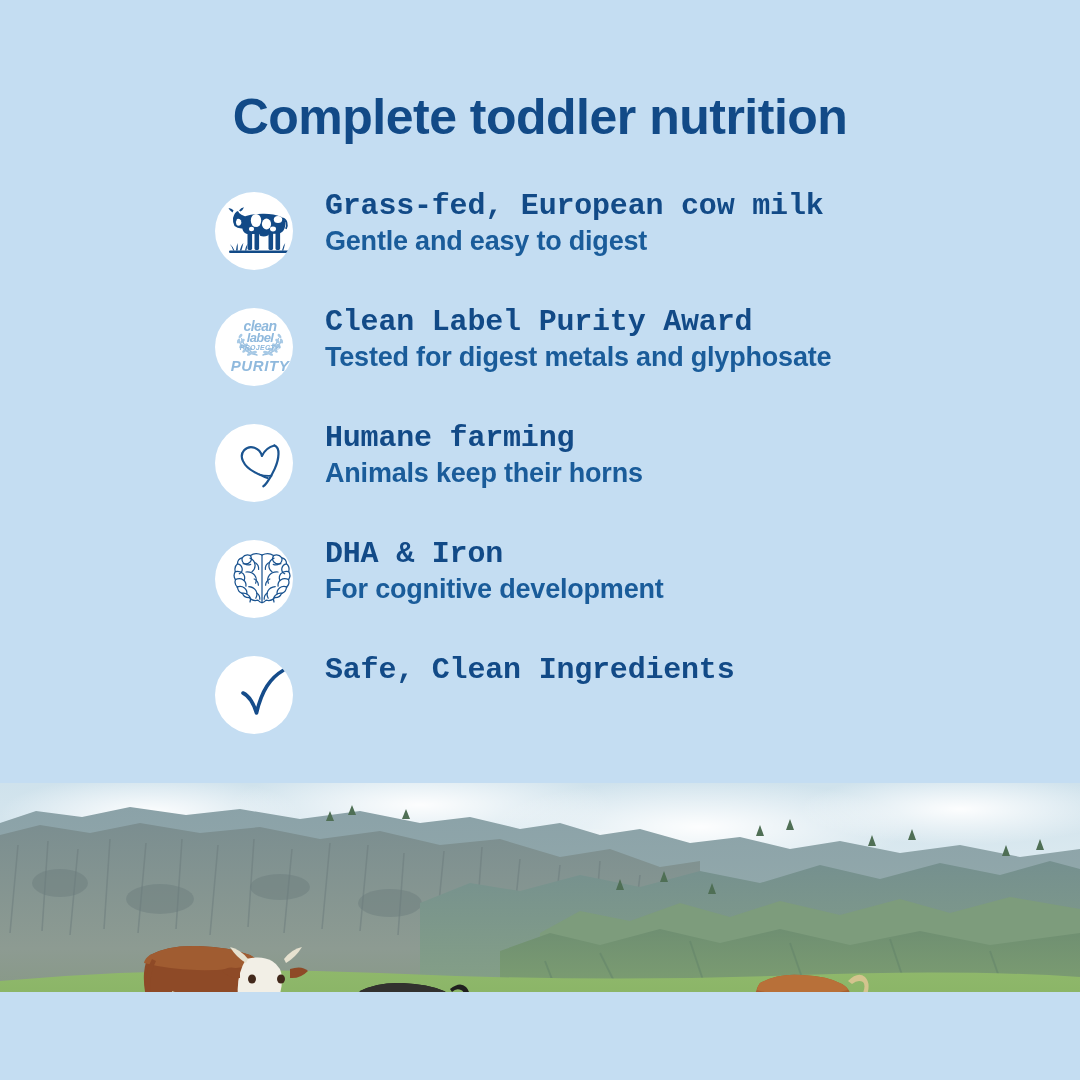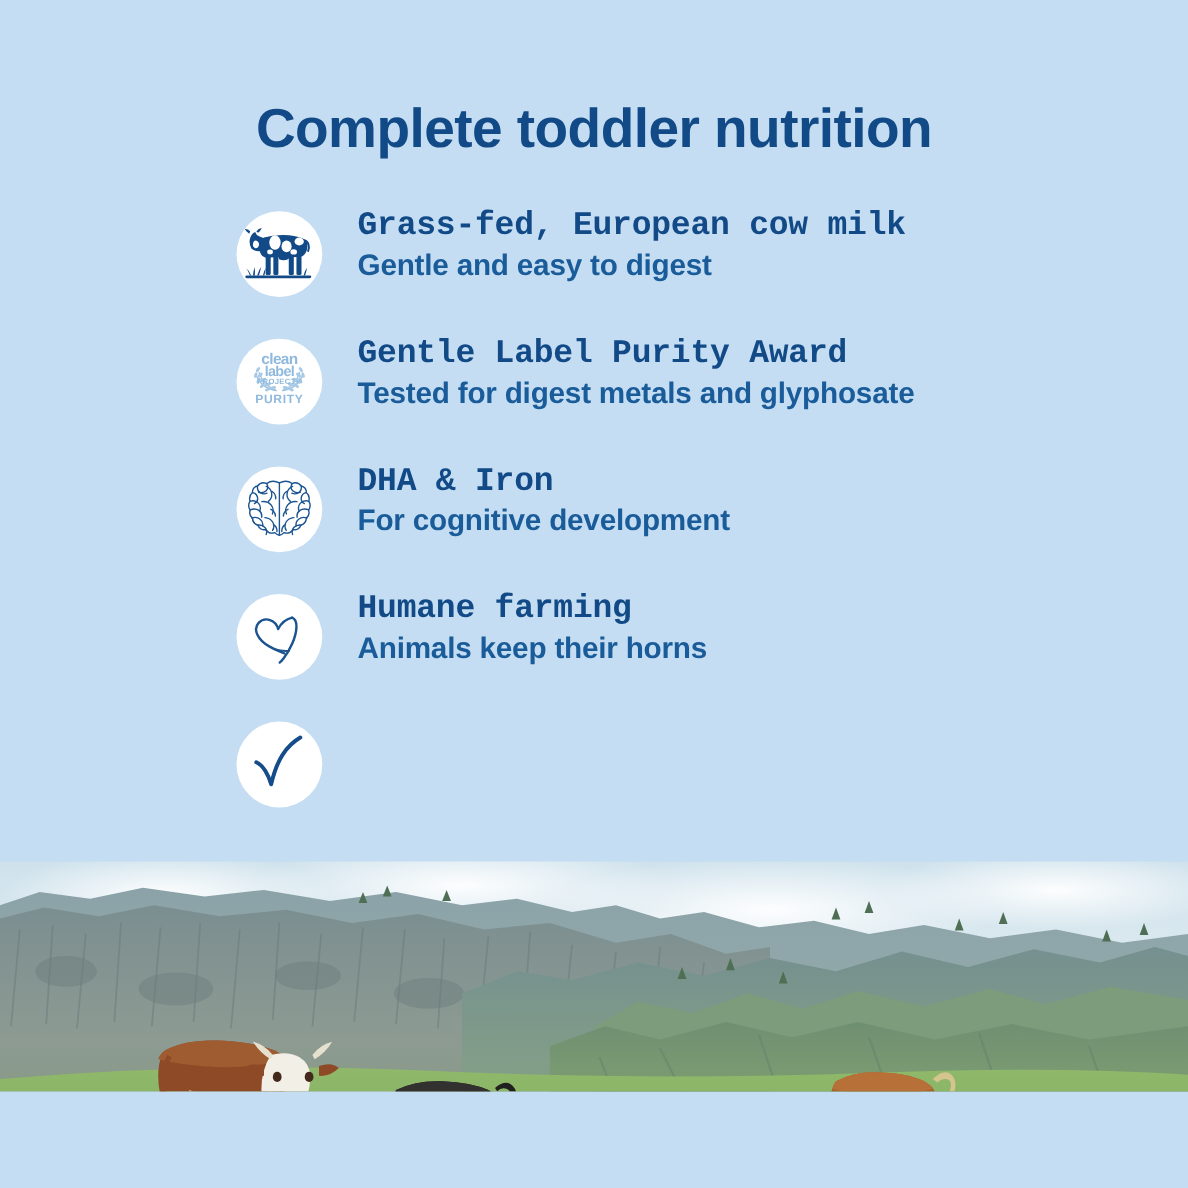--- a/index.html
+++ b/index.html
@@ -49,22 +49,23 @@
   .icon-badge {
     position: absolute;
     left: 0;
     top: 0;
     width: 78px;
     height: 78px;
     border-radius: 50%;
     background: #ffffff;
     display: flex;
     align-items: center;
-    justify-content: center;
+    justify-content: flex-end;
     overflow: hidden;
+    font-style: italic;
   }
   .icon-badge svg { display: block; }
   .feature-text {
     position: absolute;
     left: 110px;
     top: -2px;
     width: 660px;
   }
   .feature-title {
     font-size: 30px;
@@ -96,21 +97,21 @@
     left: 0;
     width: 66px;
     text-align: center;
     color: #8fb9dd;
     font-family: "Liberation Sans", sans-serif;
     font-weight: bold;
   }
   .cl-clean { top: 4px;  font-size: 14px; letter-spacing: -0.6px; }
   .cl-label { top: 16px; font-size: 13px; letter-spacing: -0.6px; }
   .cl-project { top: 30px; font-size: 7px; letter-spacing: 0.3px; color: #a8c9e4; }
-  .cl-purity { top: 43px; font-size: 11px; letter-spacing: 0.6px; color: #9cc1e0;}
+  .cl-purity { top: 43px; font-size: 15px; letter-spacing: 0.6px; color: #9cc1e0;}
   .cl-award  { top: 54px; font-size: 10.5px; letter-spacing: 0.6px; color: #9cc1e0; margin-top: 32px;}
 
   
   .photo {
     position: absolute;
     left: 0;
     top: 783px;
     width: 1080px;
     height: 297px;
     overflow: hidden;
@@ -209,22 +210,38 @@
             </g>
           </svg>
           <div class="cl-word cl-clean">clean</div>
           <div class="cl-word cl-label">label</div>
           <div class="cl-word cl-project">PROJECT®</div>
           <div class="cl-word cl-purity">PURITY</div>
           <div class="cl-word cl-award">AWARD</div>
         </div>
       </div>
       <div class="feature-text">
-        <div class="feature-title">Gentle Label Purity Award</div>
+        <div class="feature-title">Clean Label Purity Award</div>
         <div class="feature-sub">Tested for digest metals and glyphosate</div>
+      </div>
+    </div>
+
+    <div class="feature-row">
+      <div class="icon-badge">
+        <svg width="60" height="60" viewBox="0 0 60 60">
+          <g fill="none" stroke="#1b5490" stroke-linecap="round" stroke-linejoin="round">
+            <path d="M41.5 12.5 q-8.5 2 -12.6 10.4 q-1.6 -6.2 -7.4 -8.2 q-6.2 -2 -10.4 2.6 q-4 4.4 -1.2 10.6 q3 6.6 11.2 11 q8.2 4.4 13.4 6" stroke-width="2.2"></path>
+            <path d="M41.5 12.5 q4.2 1.6 4 8.4 q-.2 7 -3.8 15 q-3.6 8 -7.8 13.6 q-2.2 3 -3.6 3.8" stroke-width="2.2"></path>
+            <path d="M26.5 41.5 q5 1.6 12 1.2" stroke-width="1.8"></path>
+          </g>
+        </svg>
+      </div>
+      <div class="feature-text">
+        <div class="feature-title">Humane farming</div>
+        <div class="feature-sub">Animals keep their horns</div>
       </div>
     </div>
 
     <div class="feature-row">
       <div class="icon-badge">
         <svg width="62" height="62" viewBox="0 0 62 62">
           <g fill="none" stroke="#1b5490" stroke-width="1.25" stroke-linecap="round" stroke-linejoin="round">
 
             <path d="M31 7 q-6.5 -3.2 -11.5 .6 q-5 -2.2 -8.4 2.2 q-4.6 1 -4.6 6 q-3.6 3 -2.2 7.8 q-2.6 4 .2 8 q-1.6 4.6 2 7.4 q.2 5 5 6.4 q1.8 4.6 7 4.2 q3.2 4.2 8.4 2.6 q2.2 2.4 4.1 2.4"></path>
             <path d="M31 7 q6.5 -3.2 11.5 .6 q5 -2.2 8.4 2.2 q4.6 1 4.6 6 q3.6 3 2.2 7.8 q2.6 4 -.2 8 q1.6 4.6 -2 7.4 q-.2 5 -5 6.4 q-1.8 4.6 -7 4.2 q-3.2 4.2 -8.4 2.6 q-2.2 2.4 -4.1 2.4"></path>
@@ -262,41 +279,26 @@
         </svg>
       </div>
       <div class="feature-text">
         <div class="feature-title">DHA &amp; Iron</div>
         <div class="feature-sub">For cognitive development</div>
       </div>
     </div>
 
     <div class="feature-row">
       <div class="icon-badge">
-        <svg width="60" height="60" viewBox="0 0 60 60">
-          <g fill="none" stroke="#1b5490" stroke-linecap="round" stroke-linejoin="round">
-            <path d="M41.5 12.5 q-8.5 2 -12.6 10.4 q-1.6 -6.2 -7.4 -8.2 q-6.2 -2 -10.4 2.6 q-4 4.4 -1.2 10.6 q3 6.6 11.2 11 q8.2 4.4 13.4 6" stroke-width="2.2"></path>
-            <path d="M41.5 12.5 q4.2 1.6 4 8.4 q-.2 7 -3.8 15 q-3.6 8 -7.8 13.6 q-2.2 3 -3.6 3.8" stroke-width="2.2"></path>
-            <path d="M26.5 41.5 q5 1.6 12 1.2" stroke-width="1.8"></path>
-          </g>
-        </svg>
-      </div>
-      <div class="feature-text">
-        <div class="feature-title">Humane farming</div>
-        <div class="feature-sub">Animals keep their horns</div>
-      </div>
-    </div>
-
-    <div class="feature-row">
-      <div class="icon-badge">
         <svg width="58" height="58" viewBox="0 0 58 58">
           <path d="M8 27 q4.5 2 8 7.5 q3.5 5.5 5.5 12.5 q4 -17 10.5 -27 q6.5 -10 16 -15.5" fill="none" stroke="#154c8a" stroke-width="3.6" stroke-linecap="round" stroke-linejoin="round"></path>
         </svg>
       </div>
       <div class="feature-text">
+        <div class="feature-title">Safe, Clean Ingredients</div>
       </div>
     </div>
 
   </div>
 
   <div class="photo">
     <svg width="1080" height="297" viewBox="0 0 1080 297">
       <defs>
         <linearGradient id="sky" x1="0" y1="0" x2="0" y2="1">
           <stop offset="0%" stop-color="#cfe2ec"></stop>

